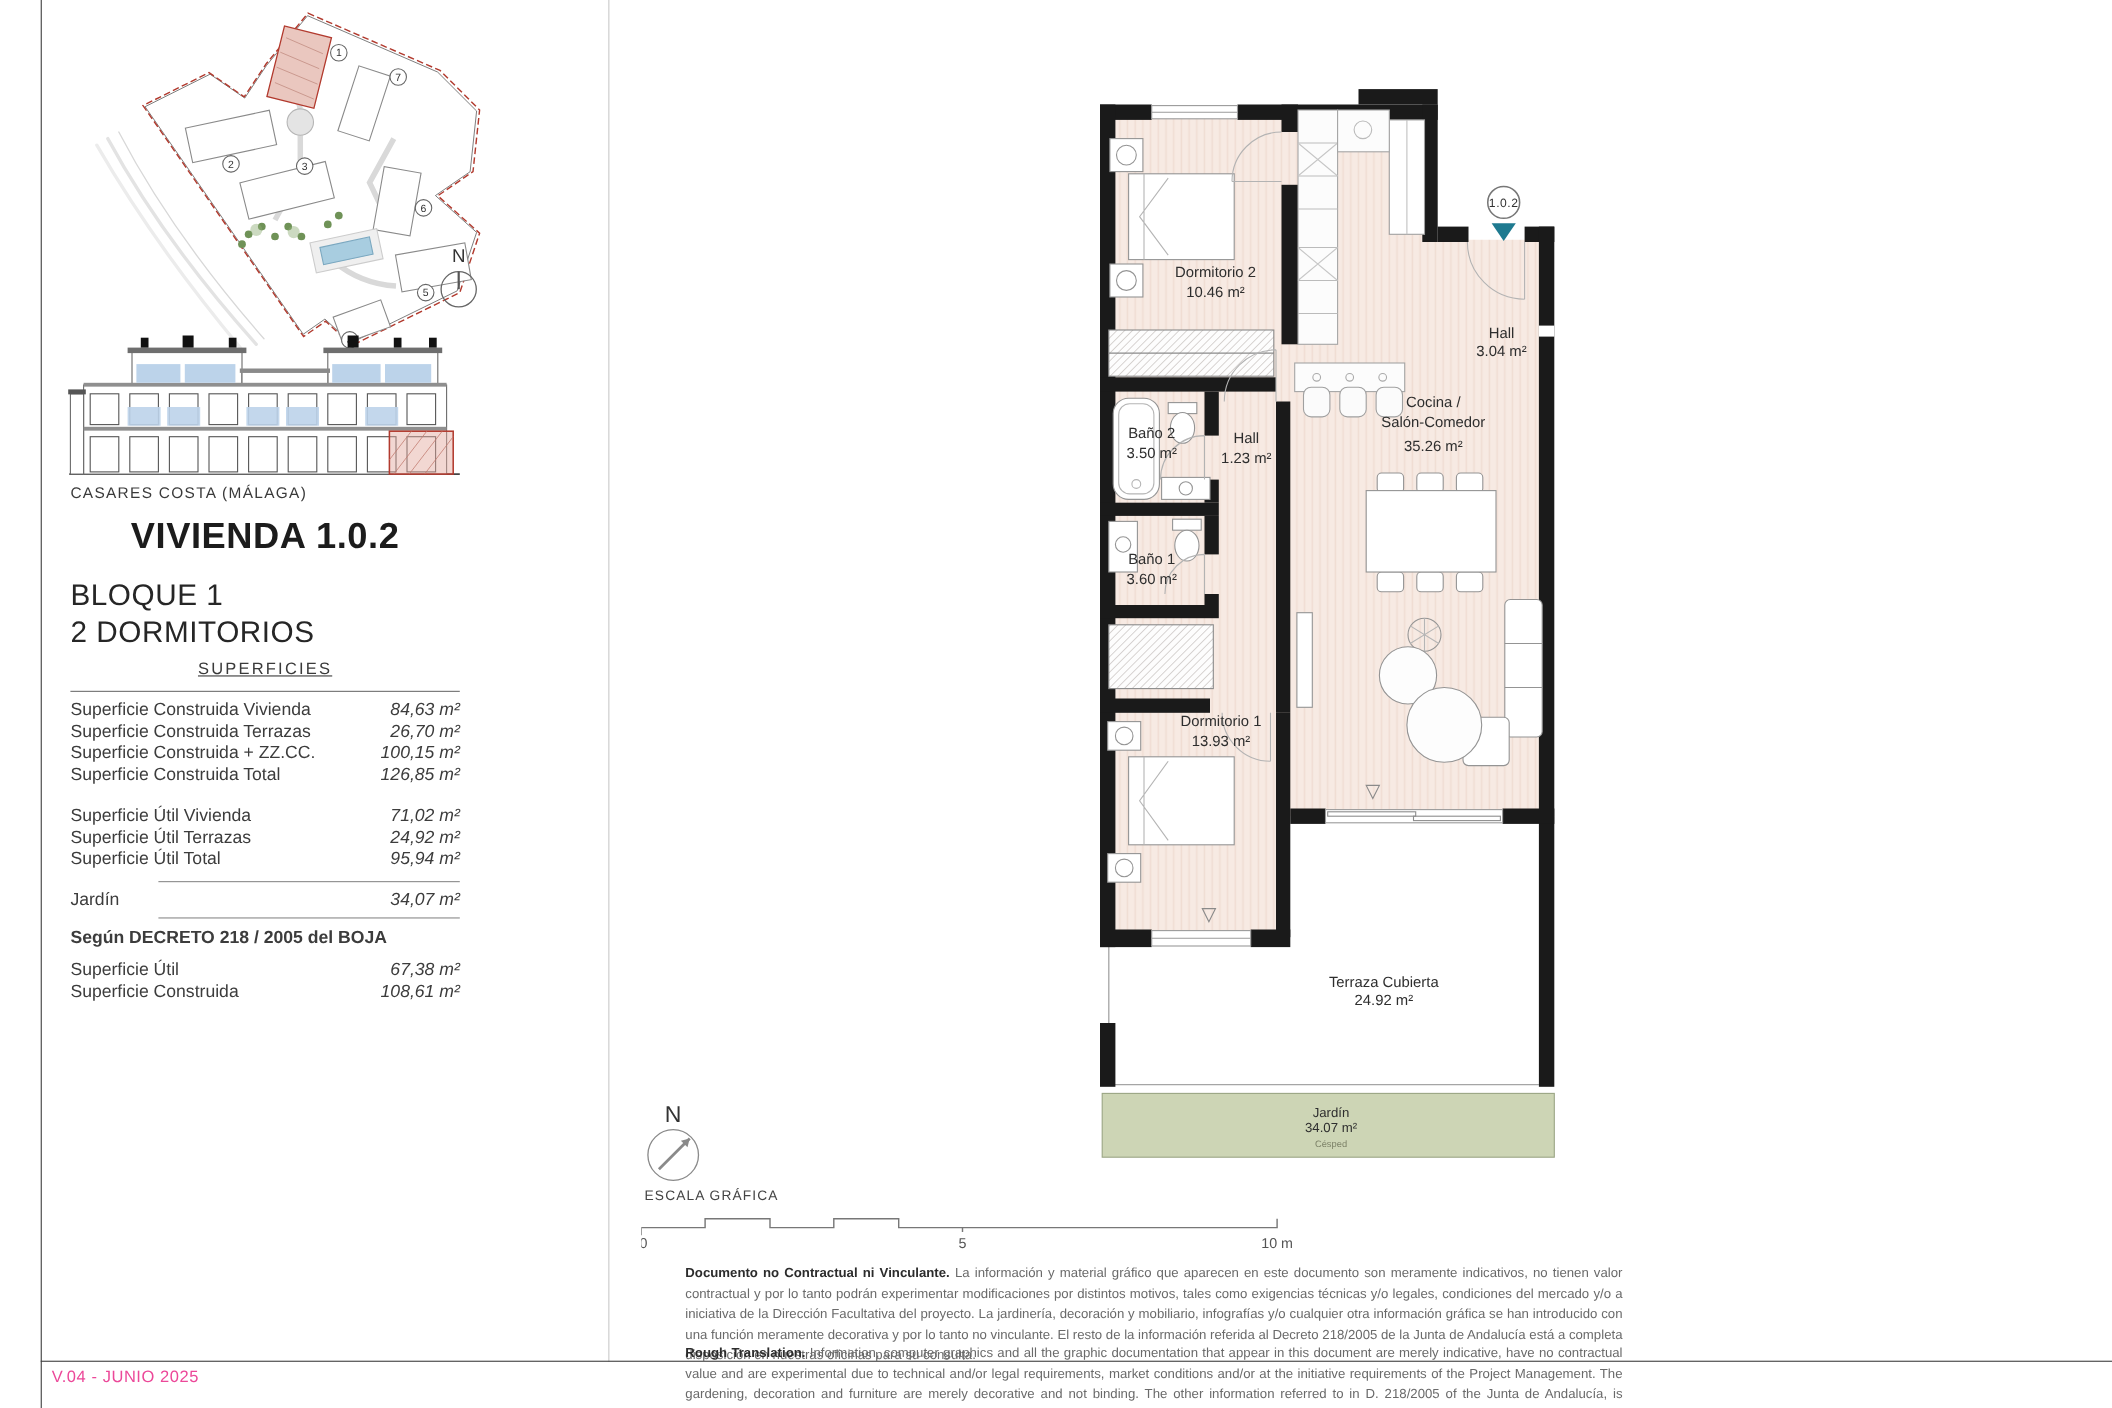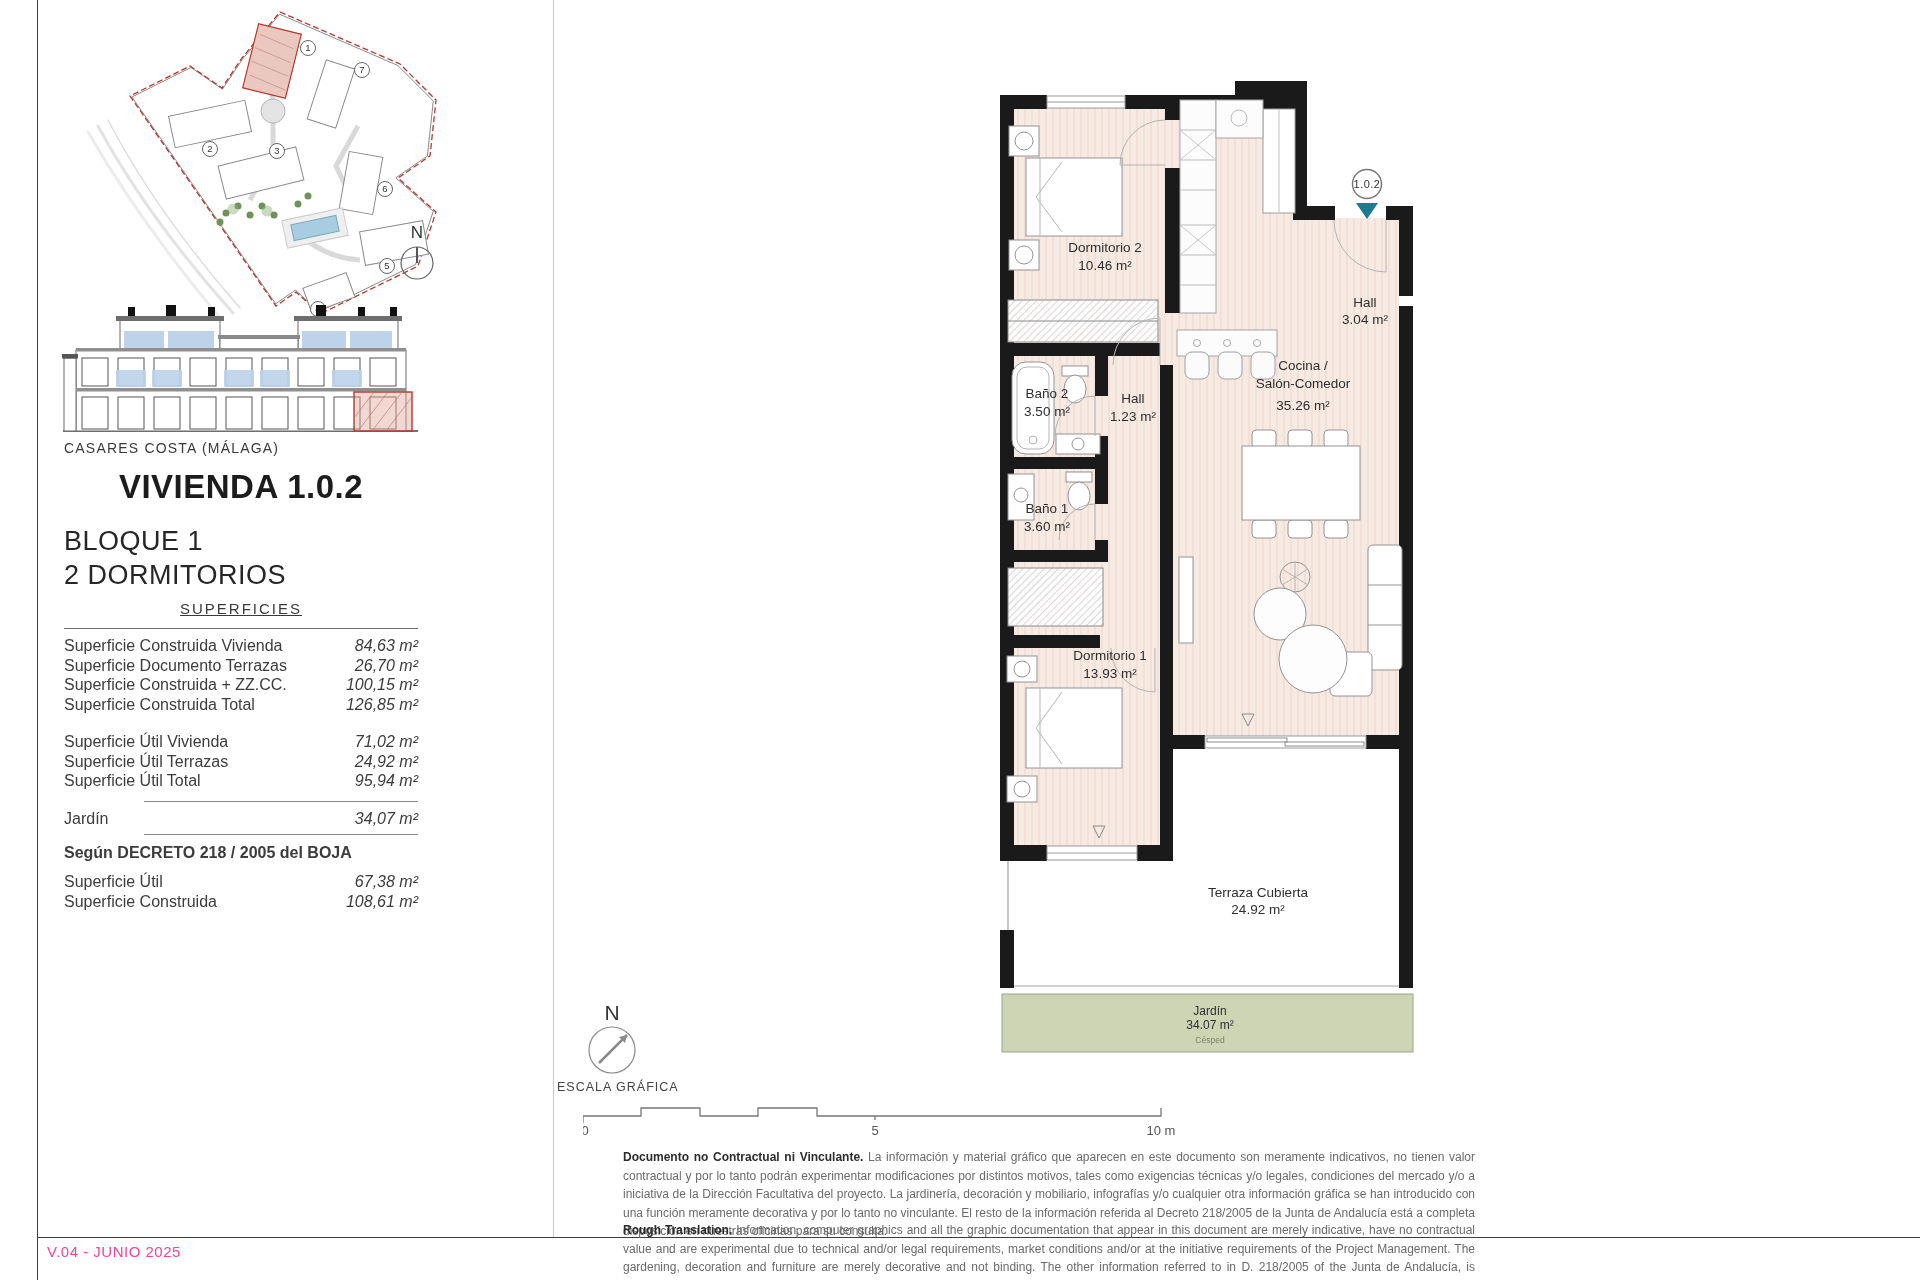--- a/index.html
+++ b/index.html
@@ -22,21 +22,21 @@
             letter-spacing:2px;color:#3a3a3a;text-decoration:underline;}
   .sup-table{left:64px;top:628px;width:354px;font-size:16px;color:#3c3c3c;}
   .rule{border:none;border-top:1.5px solid #6f6f6f;margin:0 0 7px 0;}
   .rule.short{margin-left:80px;border-top-width:1px;border-top-color:#8a8a8a;}
   .row{display:flex;justify-content:space-between;height:19.5px;line-height:19.5px;}
   .row .val{font-style:italic;}
   .row.bold{font-weight:normal;}
   .spacer18{height:18px;} .spacer10{height:10px;} .spacer6{height:6px;}
   .decreto-head{font-weight:bold;height:24px;line-height:22px;}
   
-  .escala-label{left:557px;top:1080px;font-size:12.5px;letter-spacing:1px;color:#444;}
+  .escala-label{left:586px;top:1080px;font-size:12.5px;letter-spacing:1px;color:#444;}
   .disc{width:852px;font-size:12px;line-height:1.55;color:#6a6a6a;text-align:justify;margin-left:40px;}
   .disc b{color:#2c2c2c;}
   .disc1{left:583px;top:1136px;}
   .disc2{left:583px;top:1209px;}
   svg text{font-family:"Liberation Sans", sans-serif;}
 </style>
 </head>
 <body>
 
 <div class="sheet">
@@ -190,21 +190,21 @@
   </div>
   <div class="abs sup-head">SUPERFICIES</div>
 
   <div class="abs sup-table">
     <hr class="rule">
     <div class="row">
       <span>Superficie Construida Vivienda</span>
       <span class="val">84,63 m²</span>
     </div>
     <div class="row">
-      <span>Superficie Documento Terrazas</span>
+      <span>Superficie Construida Terrazas</span>
       <span class="val">26,70 m²</span>
     </div>
     <div class="row">
       <span>Superficie Construida + ZZ.CC.</span>
       <span class="val">100,15 m²</span>
     </div>
     <div class="row bold">
       <span>Superficie Construida Total</span>
       <span class="val">126,85 m²</span>
     </div>

